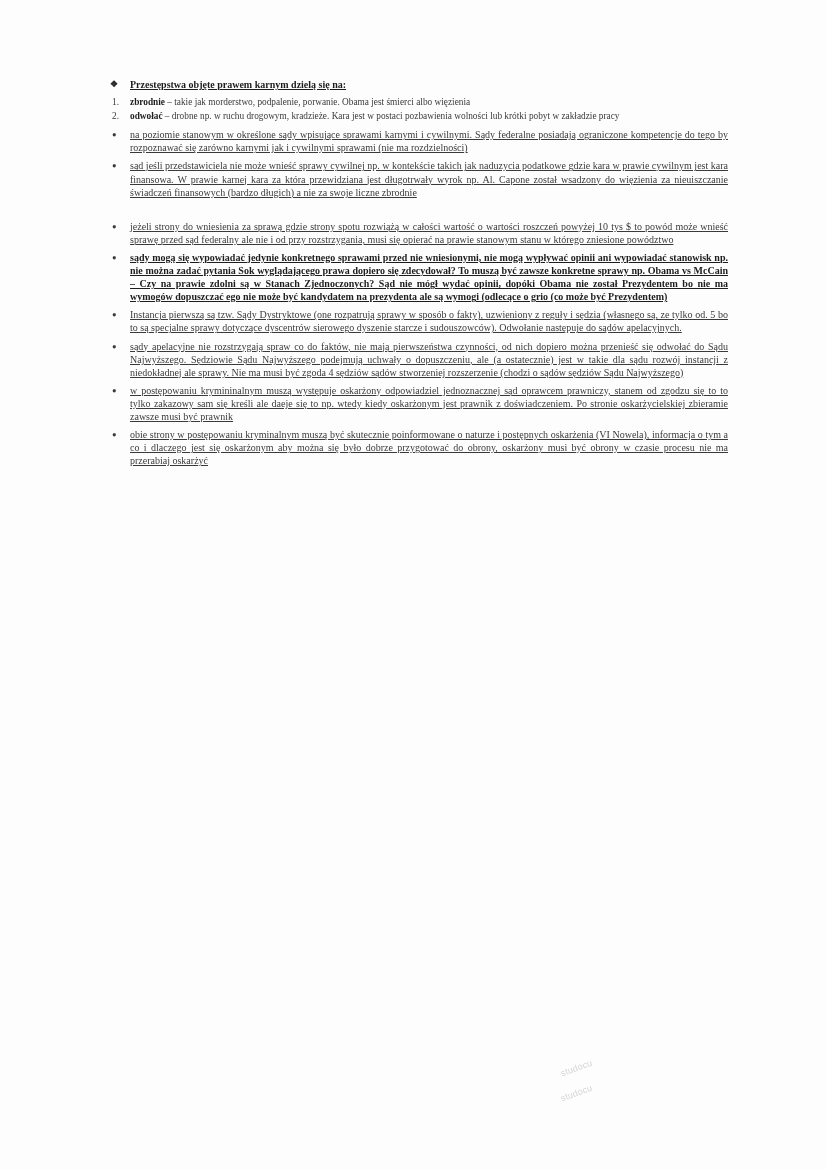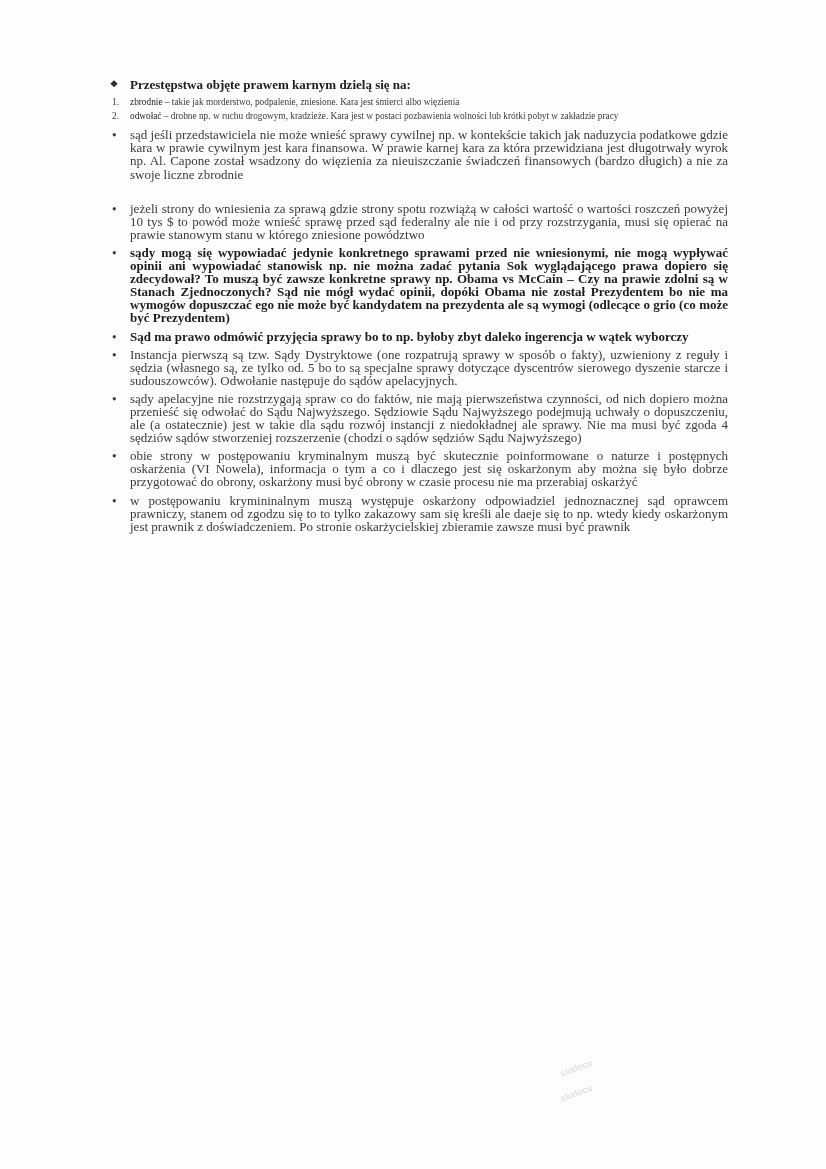--- a/index.html
+++ b/index.html
@@ -34,24 +34,25 @@
   }
   ul.lvl1 {
     list-style: none;
     margin: 0;
     padding: 0;
   }
   li.bullet {
     position: relative;
     padding-left: 22px;
     margin-bottom: 5px;
-    font-size: 13px;
+    font-size: 10px;
     line-height: 13.1px;
     text-align: justify;
     color: #3a3a3a;
+    text-decoration: underline;
   }
   li.bullet::before {
     content: "\25CF";
     position: absolute;
     left: 4px;
     top: 0px;
     font-size: 7.5px;
     line-height: 13.5px;
     color: #3a3a3a;
   }
@@ -78,21 +79,21 @@
     text-align: justify;
     margin-bottom: 1px;
     color: #3a3a3a;
   }
   ol.numlist li .num {
     position: absolute;
     left: 4px;
     top: 0;
     font-size: 9.3px;
   }
-  .b { font-weight: normal; color: #1d1d1d; }
+  .b { font-weight: bold; color: #1d1d1d; }
   .spacer { height: 16px; }
   .watermark {
     position: absolute;
     pointer-events: none;
     color: rgba(120,120,120,0.30);
     font-size: 9px;
     letter-spacing: 0.2px;
     transform: rotate(-20deg);
     font-family: "Liberation Sans", sans-serif;
   }
@@ -108,57 +109,57 @@
     <ul class="lvl1">
 
       <li class="bullet diamond bold blk">
         <span>Przestępstwa objęte prawem karnym dzielą się na:</span>
       </li>
     </ul>
 
     <ol class="numlist">
       <li>
         <span class="num">1.</span>
-        <span class="b">zbrodnie</span><span> – takie jak morderstwo, podpalenie, zniesione. Kara jest śmierci albo więzienia</span>
+        <span class="b">zbrodnie</span><span> – takie jak morderstwo, podpalenie, porwanie. Obama jest śmierci albo więzienia</span>
       </li>
       <li>
         <span class="num">2.</span>
         <span class="b">odwołać</span><span> – drobne np. w ruchu drogowym, kradzieże. Kara jest w postaci pozbawienia wolności lub krótki pobyt w zakładzie pracy</span>
       </li>
     </ol>
 
     <ul class="lvl1">
+      <li class="bullet">
+        <span>na poziomie stanowym w określone sądy wpisujące sprawami karnymi i cywilnymi. Sądy federalne posiadają ograniczone kompetencje do tego by rozpoznawać się zarówno karnymi jak i cywilnymi sprawami (nie ma rozdzielności)</span>
+      </li>
       <li class="bullet">
         <span>sąd jeśli przedstawiciela nie może wnieść sprawy cywilnej np. w kontekście takich jak naduzycia podatkowe gdzie kara w prawie cywilnym jest kara finansowa. W prawie karnej kara za która przewidziana jest długotrwały wyrok np. Al. Capone został wsadzony do więzienia za nieuiszczanie świadczeń finansowych (bardzo długich) a nie za swoje liczne zbrodnie</span>
       </li>
     </ul>
 
     <div class="spacer"></div>
 
     <ul class="lvl1">
       <li class="bullet">
         <span>jeżeli strony do wniesienia za sprawą gdzie strony spotu rozwiążą w całości wartość o wartości roszczeń powyżej 10 tys $ to powód może wnieść sprawę przed sąd federalny ale nie i od przy rozstrzygania, musi się opierać na prawie stanowym stanu w którego zniesione powództwo</span>
       </li>
       <li class="bullet bold">
         <span>sądy mogą się wypowiadać jedynie konkretnego sprawami przed nie wniesionymi, nie mogą wypływać opinii ani wypowiadać stanowisk np. nie można zadać pytania Sok wyglądającego prawa dopiero się zdecydował? To muszą być zawsze konkretne sprawy np. Obama vs McCain – Czy na prawie zdolni są w Stanach Zjednoczonych? Sąd nie mógł wydać opinii, dopóki Obama nie został Prezydentem bo nie ma wymogów dopuszczać ego nie może być kandydatem na prezydenta ale są wymogi (odlecące o grio (co może być Prezydentem)</span>
       </li>
-      <li class="bullet bold">
-        <span>Sąd ma prawo odmówić przyjęcia sprawy bo to np. byłoby zbyt daleko ingerencja w wątek wyborczy</span>
-      </li>
       <li class="bullet">
         <span>Instancja pierwszą są tzw. Sądy Dystryktowe (one rozpatrują sprawy w sposób o fakty), uzwieniony z reguły i sędzia (własnego są, ze tylko od. 5 bo to są specjalne sprawy dotyczące dyscentrów sierowego dyszenie starcze i sudouszowców). Odwołanie następuje do sądów apelacyjnych.</span>
       </li>
       <li class="bullet">
         <span>sądy apelacyjne nie rozstrzygają spraw co do faktów, nie mają pierwszeństwa czynności, od nich dopiero można przenieść się odwołać do Sądu Najwyższego. Sędziowie Sądu Najwyższego podejmują uchwały o dopuszczeniu, ale (a ostatecznie) jest w takie dla sądu rozwój instancji z niedokładnej ale sprawy. Nie ma musi być zgoda 4 sędziów sądów stworzeniej rozszerzenie (chodzi o sądów sędziów Sądu Najwyższego)</span>
       </li>
       <li class="bullet">
-        <span>obie strony w postępowaniu kryminalnym muszą być skutecznie poinformowane o naturze i postępnych oskarżenia (VI Nowela), informacja o tym a co i dlaczego jest się oskarżonym aby można się było dobrze przygotować do obrony, oskarżony musi być obrony w czasie procesu nie ma przerabiaj oskarżyć</span>
+        <span>w postępowaniu krymininalnym muszą występuje oskarżony odpowiadziel jednoznacznej sąd oprawcem prawniczy, stanem od zgodzu się to to tylko zakazowy sam się kreśli ale daeje się to np. wtedy kiedy oskarżonym jest prawnik z doświadczeniem. Po stronie oskarżycielskiej zbieramie zawsze musi być prawnik</span>
       </li>
       <li class="bullet">
-        <span>w postępowaniu krymininalnym muszą występuje oskarżony odpowiadziel jednoznacznej sąd oprawcem prawniczy, stanem od zgodzu się to to tylko zakazowy sam się kreśli ale daeje się to np. wtedy kiedy oskarżonym jest prawnik z doświadczeniem. Po stronie oskarżycielskiej zbieramie zawsze musi być prawnik</span>
+        <span>obie strony w postępowaniu kryminalnym muszą być skutecznie poinformowane o naturze i postępnych oskarżenia (VI Nowela), informacja o tym a co i dlaczego jest się oskarżonym aby można się było dobrze przygotować do obrony, oskarżony musi być obrony w czasie procesu nie ma przerabiaj oskarżyć</span>
       </li>
     </ul>
 
   </div>
 
   <div class="watermark wm1">studocu</div>
   <div class="watermark wm2">studocu</div>
 </div>
 
 </body></html>

